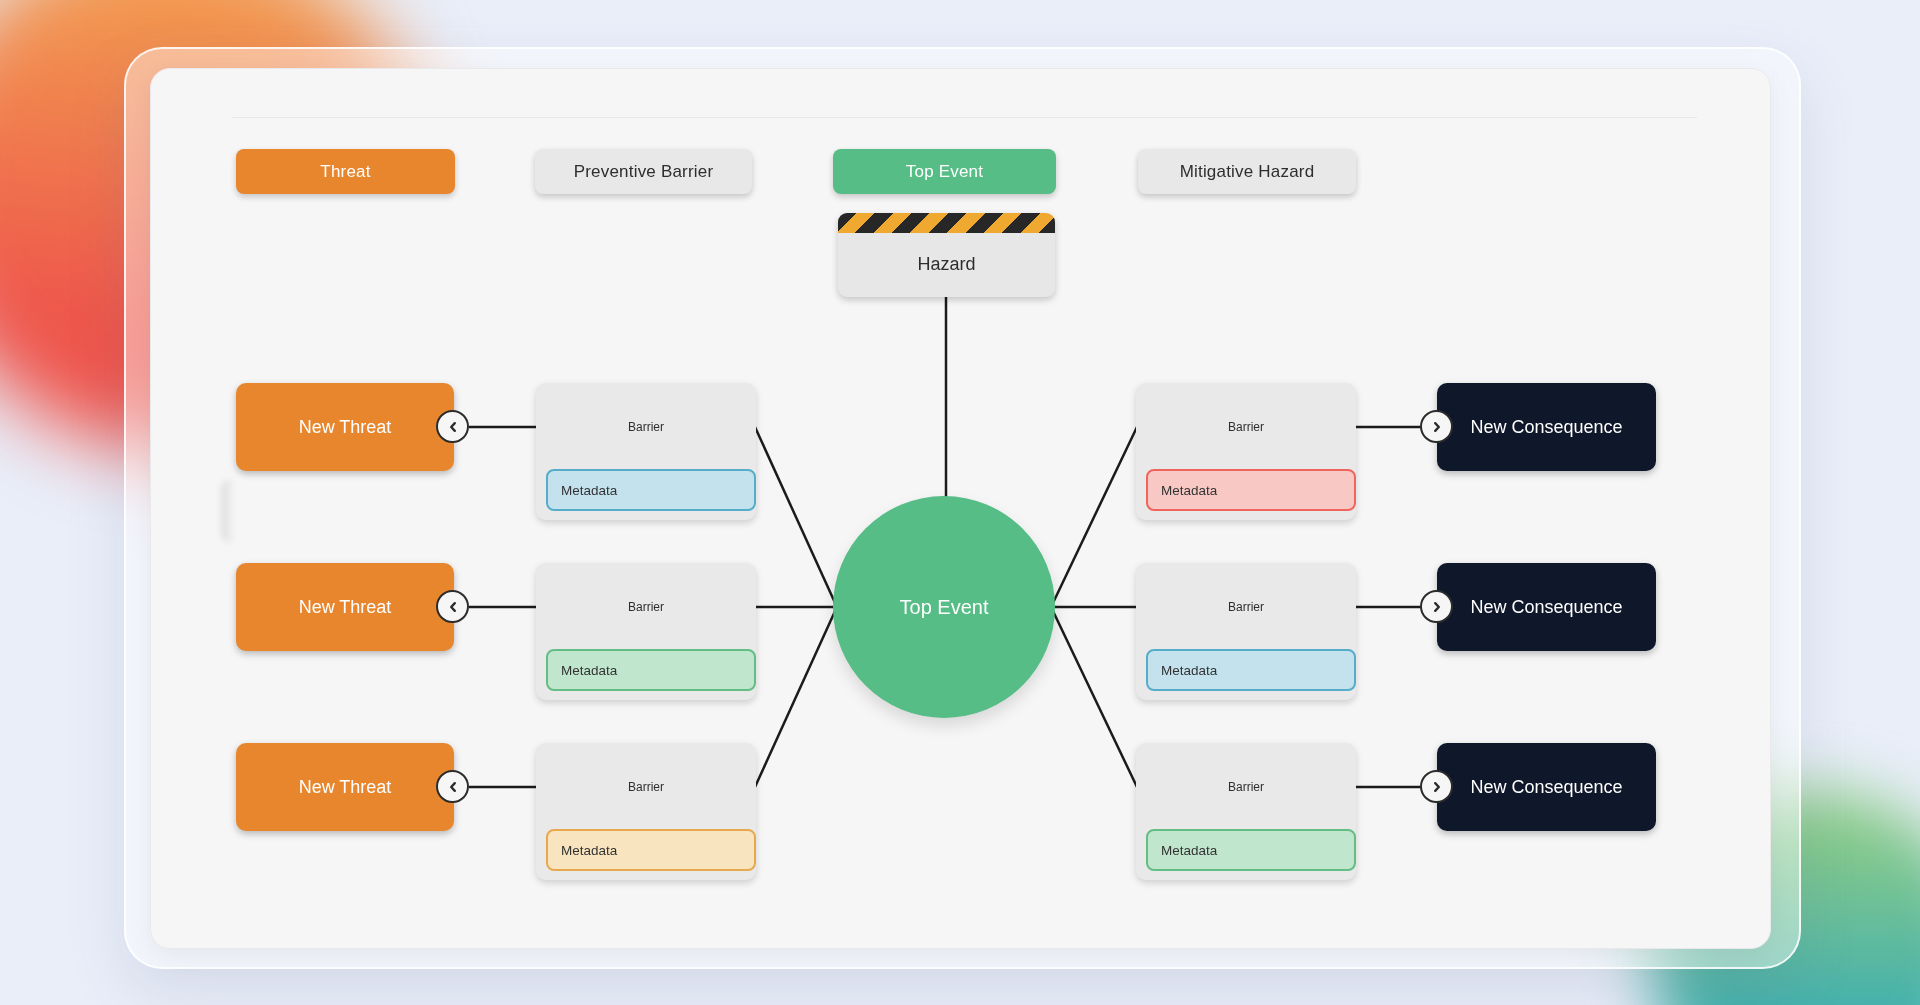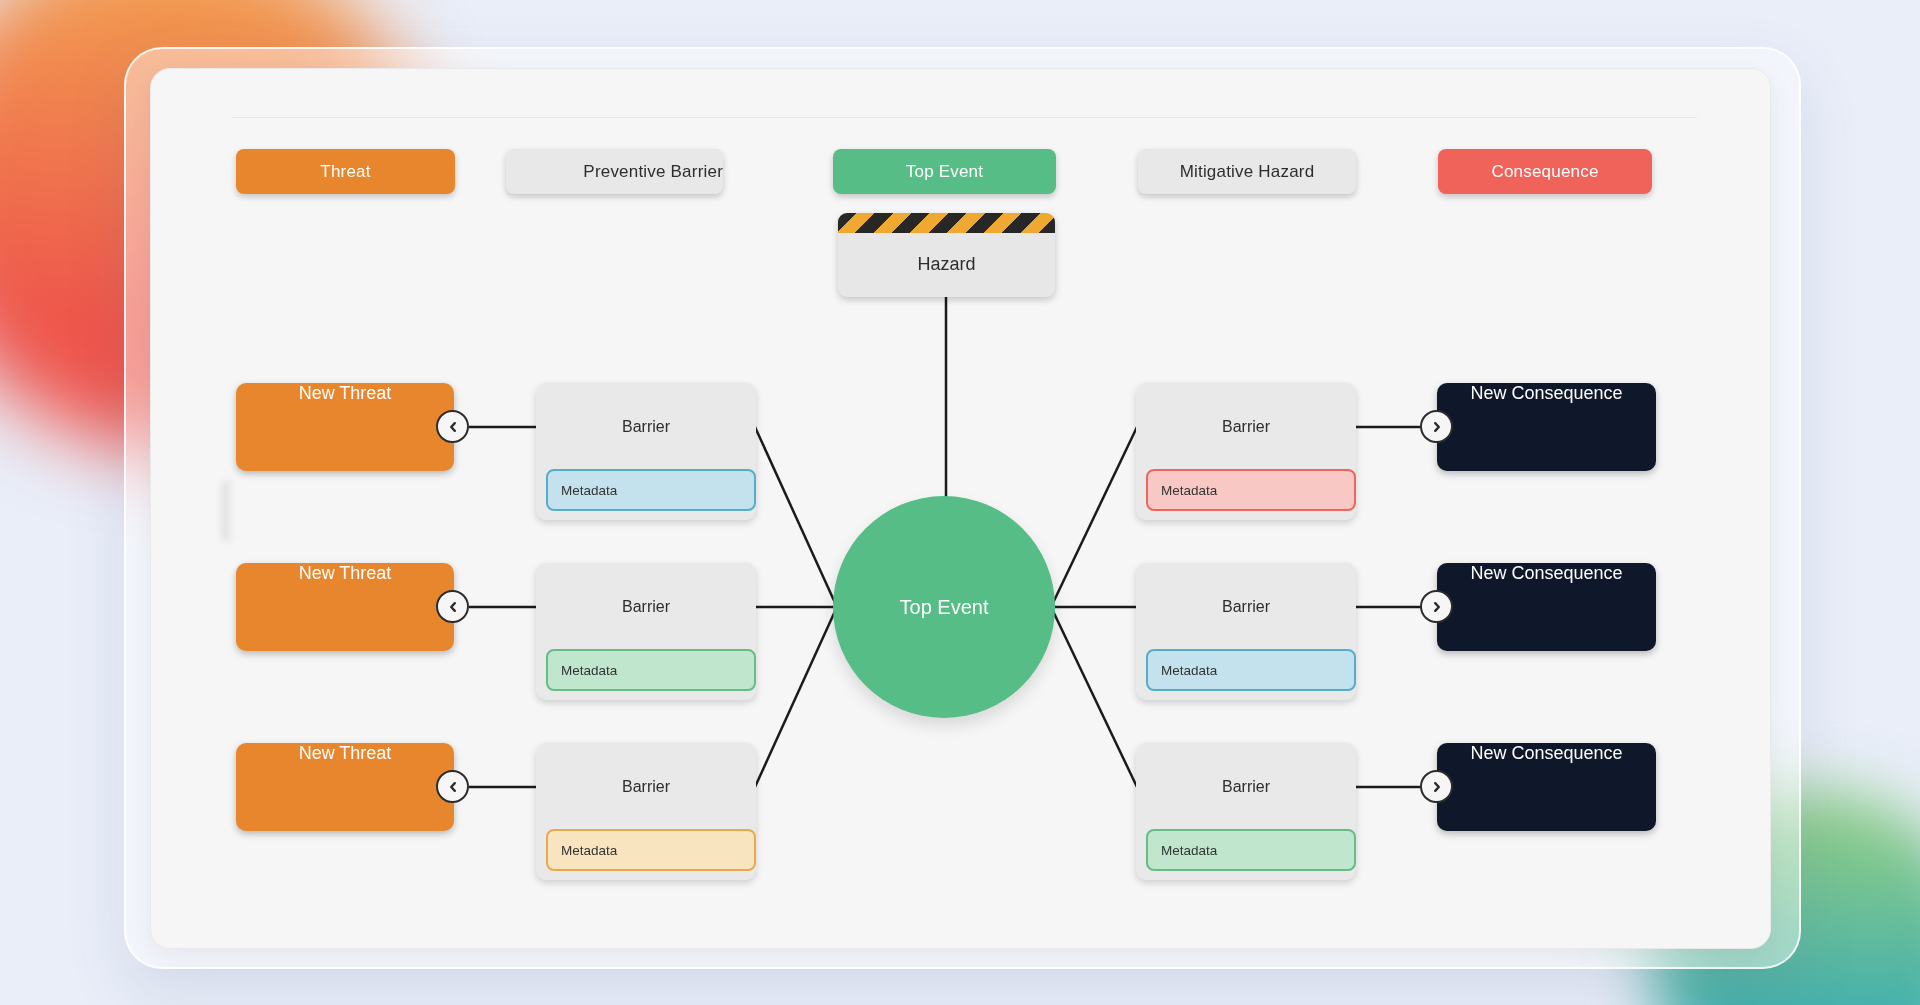--- a/index.html
+++ b/index.html
@@ -58,21 +58,21 @@
     font-size:17px; font-weight:500; letter-spacing:.2px;
     box-shadow:0 3px 6px rgba(0,0,0,.20);
     cursor:pointer;
     margin-top:16px;
   }
   .legend-btn[data-variant="orange"] { background:#e8862e; color:#ffffff; }
   .legend-btn[data-variant="gray"]   { background:#e8e8e9; color:#2e2e2e; font-weight:400; }
   .legend-btn[data-variant="green"]  { background:#55bd85; color:#ffffff; }
   .legend-btn[data-variant="red"]    { background:#f0635b; color:#ffffff; }
   .lg-1 { left:236px;  width:219px; }
-  .lg-2 { left:506px;  width:217px;justify-content:flex-end; }
+  .lg-2 { left:535px;  width:217px; }
   .lg-3 { left:833px;  width:223px; }
   .lg-4 { left:1138px; width:218px; }
   .lg-5 { left:1438px; width:214px; }
 
   
   svg.wires { position:absolute; left:0; top:0; pointer-events:none; }
   svg.wires line { stroke:#1b1b1b; stroke-width:2.5; }
 
   
   .hazard {
@@ -96,41 +96,41 @@
     border-radius:50%; background:#55bd85;
     display:flex; align-items:center; justify-content:center;
     color:#ffffff; font-size:20px; font-weight:500;
     box-shadow:0 8px 16px rgba(0,0,0,.12);
     cursor:pointer;
   }
 
   
   .node {
     position:absolute; height:88px; border-radius:10px;
-    display:flex; justify-content:center;
+    display:flex; align-items:center; justify-content:center;
     color:#ffffff; font-size:18px; font-weight:500;
     box-shadow:0 3px 7px rgba(0,0,0,.25);
     cursor:pointer;
   }
   .threat      { left:236px;  width:218px; background:#e8862e; }
   .consequence { left:1437px; width:219px; background:#0f172a; }
   .row1 { top:383px; } .row2 { top:563px; } .row3 { top:743px; }
 
   
   .barrier {
     position:absolute; width:220px; height:137px; border-radius:10px;
     background:#e9e9ea; box-shadow:0 3px 7px rgba(0,0,0,.16);
     cursor:pointer;
   }
   .barrier.bleft  { left:536px; }
   .barrier.bright { left:1136px; }
   .barrier-label {
     position:absolute; left:0; right:0; top:0; height:88px;
     display:flex; align-items:center; justify-content:center;
-    font-size:16px; color:#2e2e2e;
+    font-size:12px; color:#2e2e2e;
   }
   .metadata {
     position:absolute; left:10px; right:0; bottom:9px; height:42px;
     border-radius:8px; border:2px solid;
     display:flex; align-items:center; padding-left:13px;
     font-size:13.5px; color:#333333;
     cursor:pointer;
   }
   .metadata[data-variant="blue"]  { background:#c3e2ee; border-color:#55adca; }
   .metadata[data-variant="green"] { background:#c0e7cd; border-color:#63bd85; }
@@ -171,23 +171,20 @@
   </div>
   <div class="legend-btn lg-2" data-variant="gray">
     <span>Preventive Barrier</span>
   </div>
   <div class="legend-btn lg-3" data-variant="green">
     <span>Top Event</span>
   </div>
   <div class="legend-btn lg-4" data-variant="gray">
     <span>Mitigative Hazard</span>
   </div>
-  <div class="legend-btn lg-5" data-variant="red">
-    <span>Consequence</span>
-  </div>
 
   <svg class="wires" width="1920" height="1005">
     <line x1="946" y1="295" x2="946" y2="499"></line>
 
     <line x1="469" y1="427" x2="537" y2="427"></line>
     <line x1="469" y1="607" x2="537" y2="607"></line>
     <line x1="469" y1="787" x2="537" y2="787"></line>
 
     <line x1="755" y1="427" x2="836" y2="605"></line>
     <line x1="755" y1="607" x2="836" y2="607"></line>

